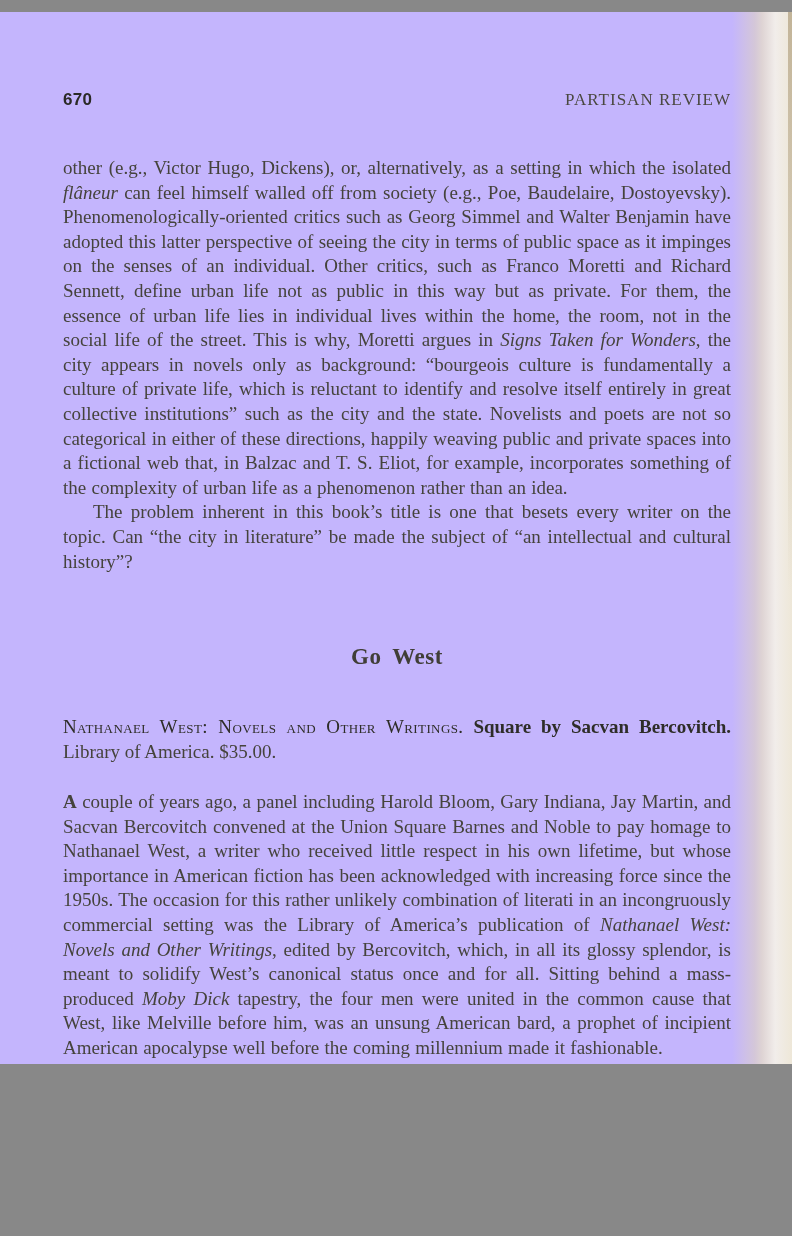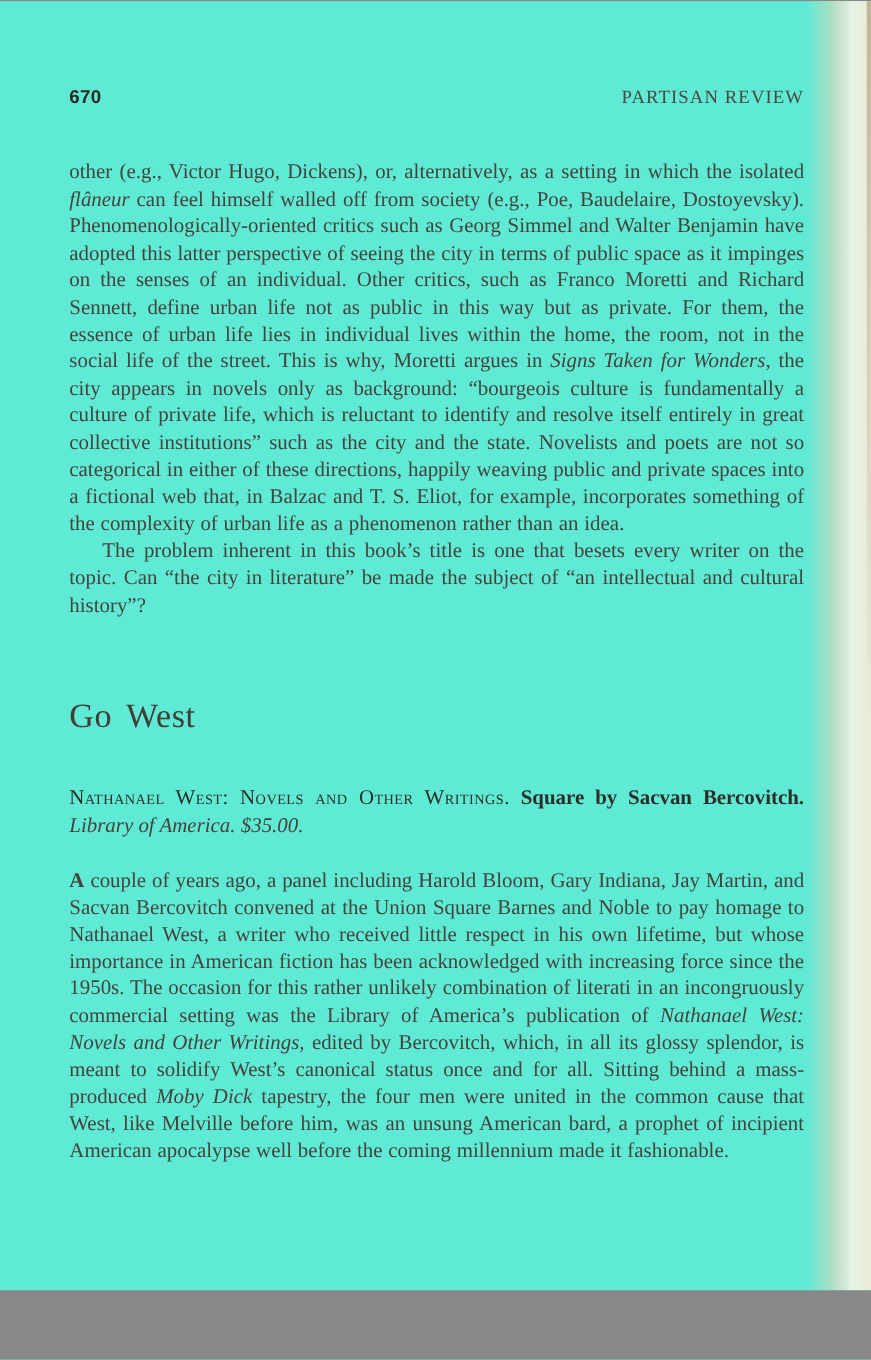--- a/index.html
+++ b/index.html
@@ -1,22 +1,22 @@
 <!DOCTYPE html>
 <html lang="en"><head>
 <meta charset="utf-8">
 <style>
   html, body { margin: 0; padding: 0; }
   body { background: #888; }
   .page {
     position: relative;
     width: 792px;
-    height: 1172px;
-    margin: 1px auto;
-    background: #5eead4;
+    height: 1052px;
+    margin: 12px auto;
+    background: #c4b5fd;
     overflow: hidden;
     font-family: "Liberation Serif", "DejaVu Serif", serif;
     color: #45433c;
   }
   
   .scan-edge {
     position: absolute;
     top: 0; right: 0; bottom: 0;
     width: 60px;
     pointer-events: none;
@@ -76,43 +76,44 @@
     margin-top: 2px;
     text-align: right;
     font-family: "Liberation Sans", "DejaVu Sans", sans-serif;
     font-weight: 700;
     font-size: 19px;
     letter-spacing: -0.2px;
     color: #23221f;
   }
   .section-title {
     margin: 70px 0 0 0;
-    font-size: 31px;
-    font-weight: 400;
+    font-size: 23px;
+    font-weight: 700;
     letter-spacing: 0.5px;
     word-spacing: 5px;
     color: #403e37;
+    text-align: center;
   }
   .citation {
     margin-top: 44px;
     font-size: 19px;
     line-height: 25px;
     text-align: justify;
   }
   .citation .title-sc {
     font-weight: 400;
     font-variant: small-caps;
     letter-spacing: 0.4px;
     color: #2e2d28;
   }
   .citation .edited-by {
     font-weight: 700;
     color: #2e2d28;
   }
-  .citation .publisher { font-weight: 400; font-style: italic; }
+  .citation .publisher { font-weight: 400; }
   .review-body { margin-top: 26px; }
 </style>
 </head>
 <body>
 
 <div class="page">
 
   <div class="content">
 
     <div class="header">

